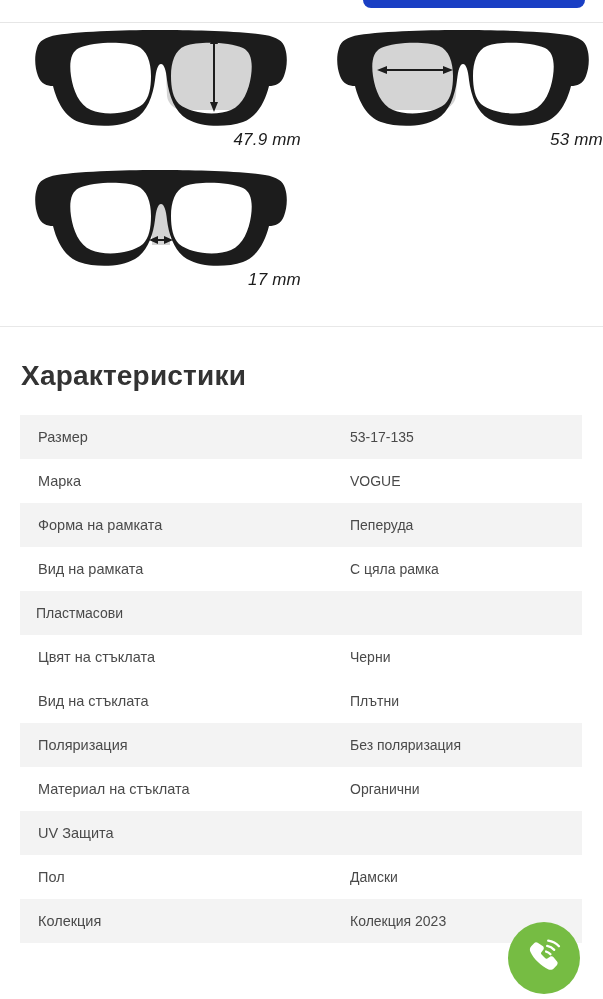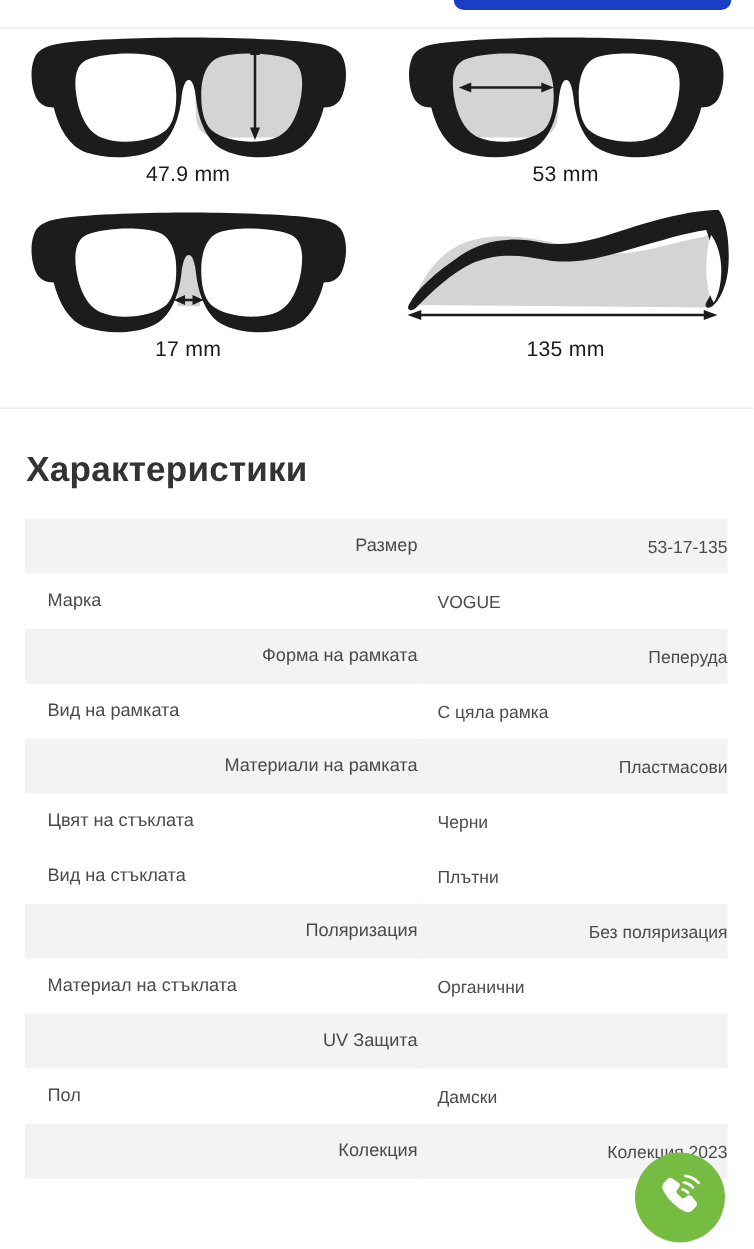--- a/index.html
+++ b/index.html
@@ -25,21 +25,21 @@
     background:#e6e6e6;
   }
 
   
   .specs-visual {
     position:absolute; left:0; top:24px; width:603px; height:280px;
   }
   .spec-cell {
     position:absolute; width:301px; height:140px;
     display:flex; flex-direction:column;
-    align-items:center; justify-content:flex-start;
+    align-items:flex-end; justify-content:flex-start;font-style:italic;
   }
   .spec-cell.c1 { left:0px;   top:0px; }
   .spec-cell.c2 { left:302px; top:0px; }
   .spec-cell.c3 { left:0px;   top:140px; }
   .spec-cell.c4 { left:302px; top:140px; }
 
   .spec-art { width:280px; height:108px; display:block; }
   .spec-label {
     font-size:17px; color:#1b1b1b; letter-spacing:.2px;
     margin-top:-2px;
@@ -59,21 +59,21 @@
 
   
   .spec-table {
     position:absolute; left:20px; top:415px;
     width:562px;
   }
   .spec-row {
     position:relative; display:flex; align-items:center;
     height:44px; background:#ffffff;
   }
-  .spec-row.alt { background:#f3f3f3;text-align:right; }
+  .spec-row.alt { background:#f3f3f3; }
   .spec-row .key {
     width:314px; padding-left:18px;
     font-size:14.5px; color:#4a4a4a; white-space:nowrap;
   }
   .spec-row .val {
     flex:1; padding-left:16px;
     font-size:14px; color:#4a4a4a; white-space:nowrap;
   }
   
   .col-divider {
@@ -154,36 +154,20 @@
                  C178 17 208 18 222 24 C230 28 232 38 230 52 C228 66 222 81 210 86 Z"></path>
         <g stroke="#1c1c1c" stroke-width="2" fill="none">
           <line x1="133" y1="76" x2="147" y2="76"></line>
           <polygon points="128,76 137,72 137,80" fill="#1c1c1c" stroke="none"></polygon>
           <polygon points="152,76 143,72 143,80" fill="#1c1c1c" stroke="none"></polygon>
         </g>
       </svg>
       <span class="spec-label">17 mm</span>
     </div>
 
-    <div class="spec-cell c4">
-      <svg class="spec-art" viewBox="0 0 280 108">
-        <path fill="#d4d4d4" d="M16 80 C28 50 44 32 70 27 C104 20 140 34 168 38 C196 42 222 30 248 26 l6 -2 v58 Z"></path>
-        <path fill="#1c1c1c" d="M262 4 C240 4 210 12 186 20 C162 28 140 34 120 30 C96 25 74 28 56 40
-                 C34 55 20 68 14 80 C12 84 16 86 20 82 C32 70 48 54 66 46 C86 38 104 40 124 44
-                 C146 48 170 42 196 34 C214 29 236 22 252 20 C256 30 258 44 258 54 C258 64 256 72 252 78
-                 C250 82 254 84 258 80 C266 72 270 58 270 42 C270 26 268 12 262 4 Z"></path>
-        <path fill="#fff" d="M256 24 C262 32 264 44 264 52 C264 62 262 72 258 78 C254 72 252 62 252 52 C252 42 253 31 256 24 Z"></path>
-        <g stroke="#1c1c1c" stroke-width="2" fill="none">
-          <line x1="20" y1="88" x2="254" y2="88"></line>
-          <polygon points="13,88 24,84 24,92" fill="#1c1c1c" stroke="none"></polygon>
-          <polygon points="261,88 250,84 250,92" fill="#1c1c1c" stroke="none"></polygon>
-        </g>
-      </svg>
-      <span class="spec-label">135 mm</span>
-    </div>
   </div>
 
   <div class="divider-section"></div>
 
   <h2 class="section-title">Характеристики</h2>
 
   <div class="spec-table">
     <div class="col-divider"></div>
 
     <div class="spec-row alt">
@@ -196,21 +180,20 @@
     </div>
     <div class="spec-row alt">
       <div class="key">Форма на рамката</div>
       <div class="val">Пеперуда</div>
     </div>
     <div class="spec-row">
       <div class="key">Вид на рамката</div>
       <div class="val">С цяла рамка</div>
     </div>
     <div class="spec-row alt">
-      <div class="key">Материали на рамката</div>
       <div class="val">Пластмасови</div>
     </div>
     <div class="spec-row">
       <div class="key">Цвят на стъклата</div>
       <div class="val">Черни</div>
     </div>
     <div class="spec-row">
       <div class="key">Вид на стъклата</div>
       <div class="val">Плътни</div>
     </div>

